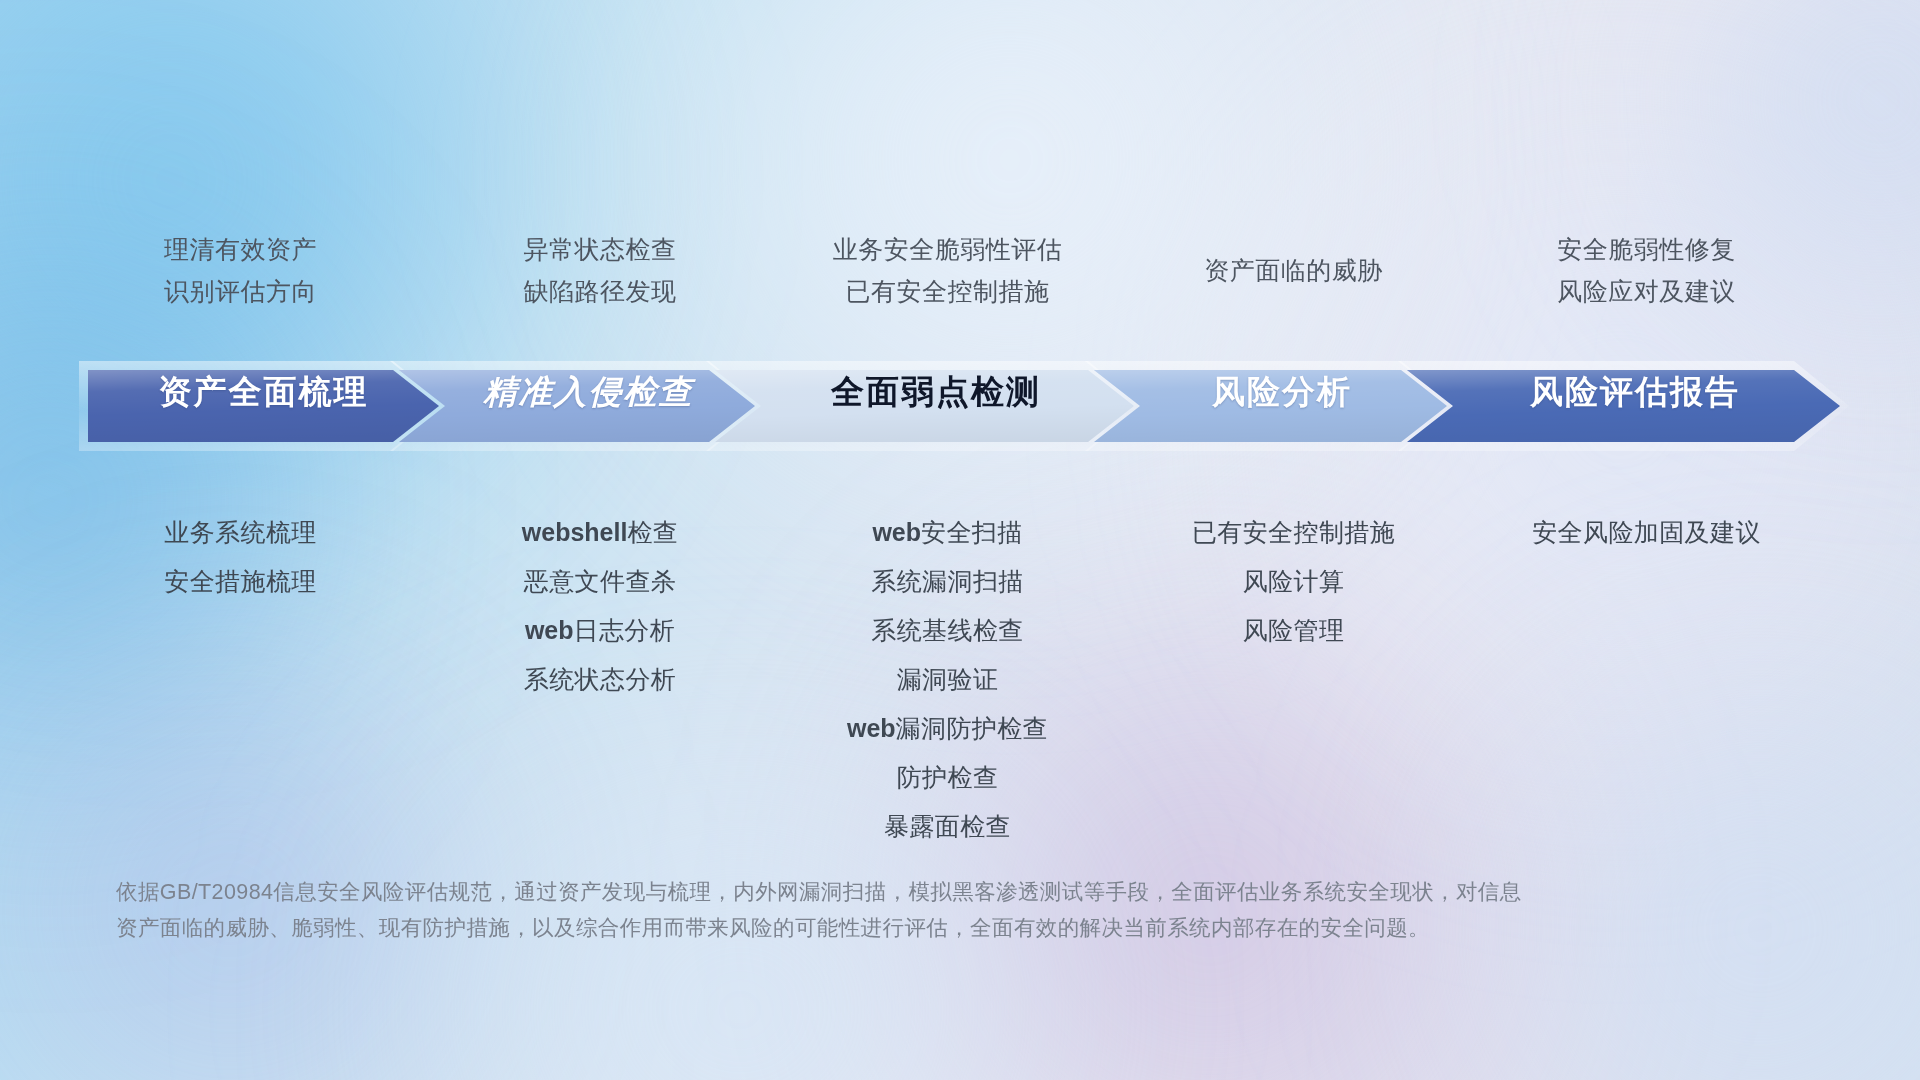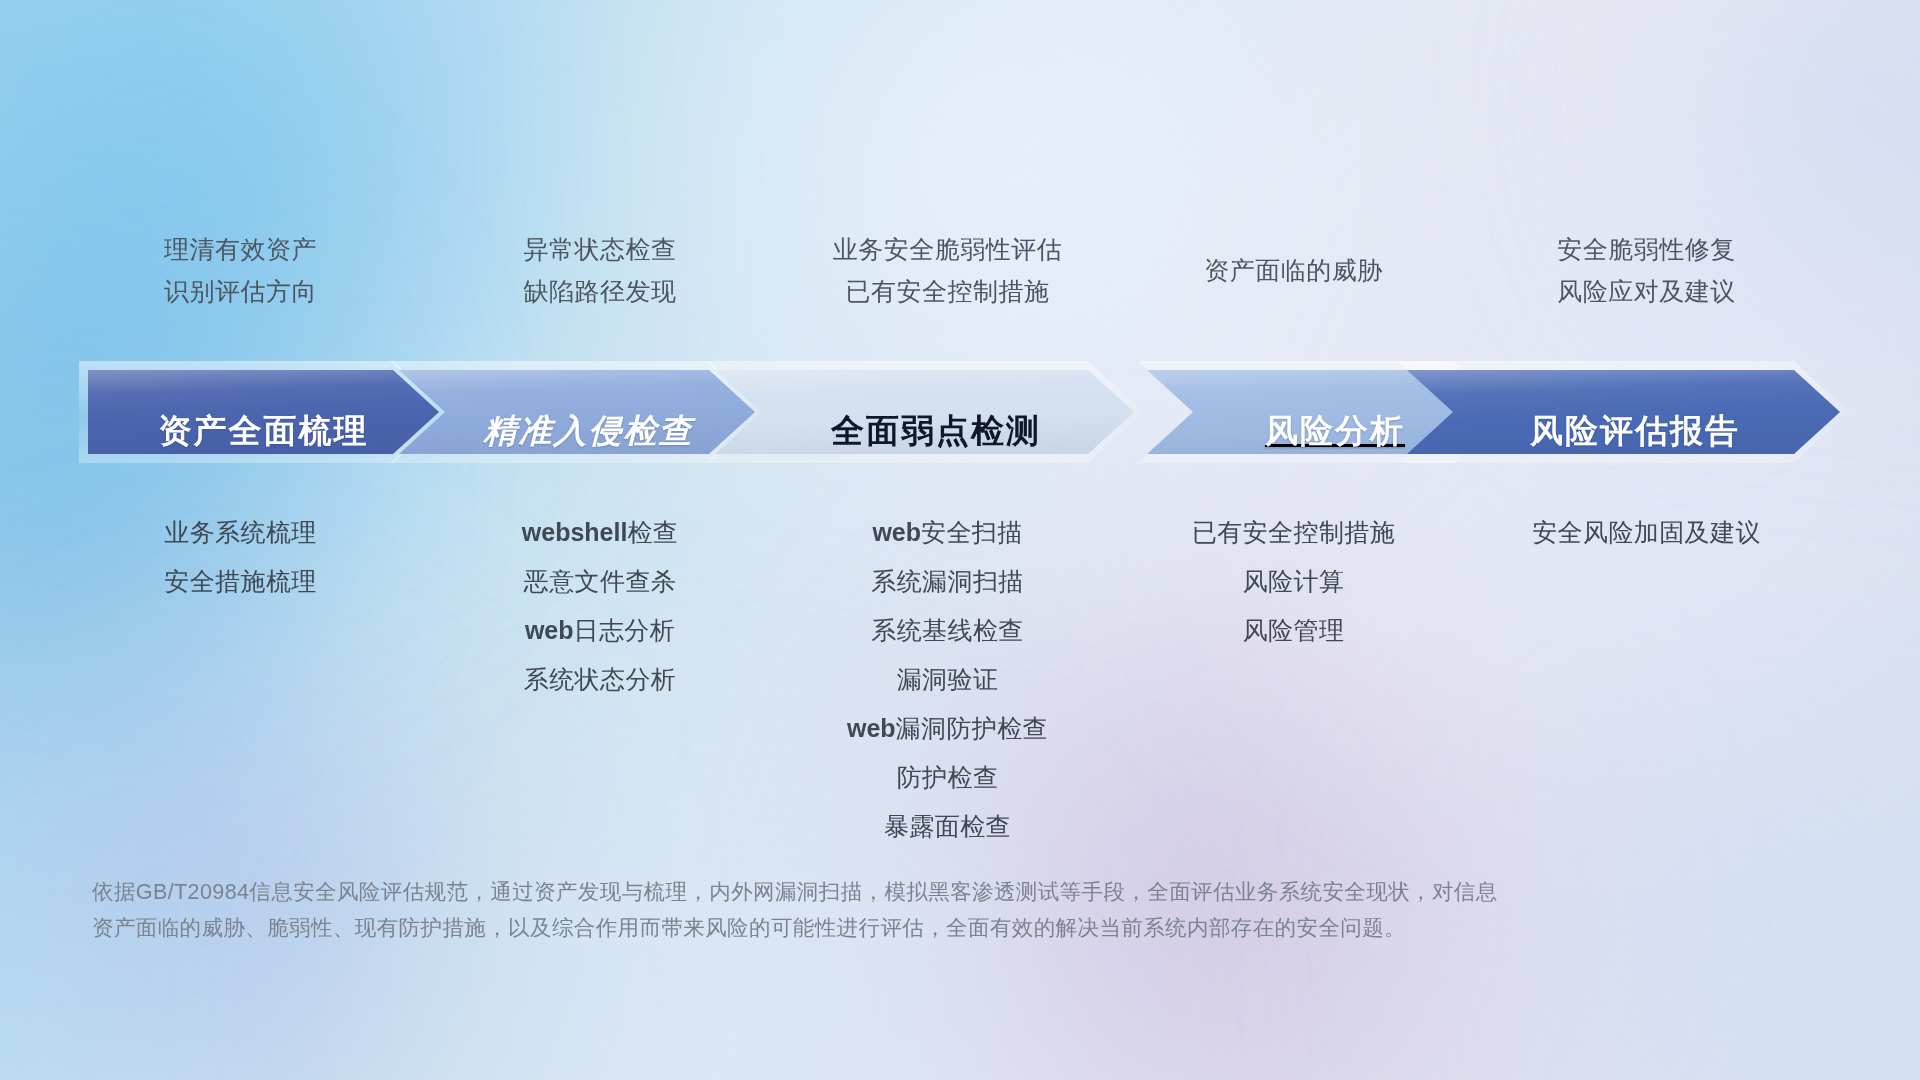--- a/index.html
+++ b/index.html
@@ -43,22 +43,22 @@
   .top-row{position:absolute;left:0;top:228px;width:1920px;height:110px;padding-left:34px;}
   .top-col{position:absolute;text-align:center;}
   .top-col div{
     color:#4d5560;font-size:25px;line-height:42px;letter-spacing:.5px;
     white-space:nowrap;
   }
 
   
   .band{position:absolute;left:0;top:370px;width:1920px;height:96px;}
   .chev{
-    position:absolute;top:0;height:84px;
-    display:flex;align-items:flex-end;justify-content:center;
+    position:absolute;top:0;height:72px;
+    display:flex;align-items:flex-start;justify-content:center;
   }
   .chev .cap{
     position:relative;z-index:3;
     font-size:33px;font-weight:bold;letter-spacing:2px;white-space:nowrap;
   }
   .shape{position:absolute;inset:0;}
 
   
   .halo{position:absolute;top:-9px;bottom:-9px;left:-9px;right:-9px;
         opacity:.55;}
@@ -67,21 +67,21 @@
   .bot-row{position:absolute;left:0;top:508px;width:1920px;}
   .bot-col{position:absolute;text-align:center;}
   .bot-col div{
     color:#3f4853;font-size:25px;line-height:49px;letter-spacing:.4px;
     white-space:nowrap;
   }
   .bot-col div b{font-weight:bold;letter-spacing:0;}
 
   
   .footer{
-    position:absolute;left:92px;top:874px;width:1640px;
+    position:absolute;left:116px;top:874px;width:1640px;
     color:#7c838f;font-size:21.5px;line-height:36px;letter-spacing:.4px;
   }
   .footer p{margin:0;}
 </style>
 </head>
 <body>
 
 <div id="stage">
 
   <div class="bg">
@@ -128,21 +128,21 @@
       <div class="chev" style="left: 399px; width: 356px;">
         <div class="halo" style="background: linear-gradient(rgba(255, 255, 255, 0.85), rgba(255, 255, 255, 0.15) 55%, rgba(255, 255, 255, 0.55)); clip-path: polygon(0px 0px, calc(100% - 55px) 0px, 100% 50%, calc(100% - 55px) 100%, 0px 100%, 55px 50%);"></div>
         <div class="shape" style="background: linear-gradient(178deg, rgba(255, 255, 255, 0.3) 0%, rgba(255, 255, 255, 0.06) 26%, rgba(255, 255, 255, 0) 55%, rgba(0, 0, 0, 0.05) 100%), rgb(143, 171, 220); clip-path: polygon(0px 0px, calc(100% - 46px) 0px, 100% 50%, calc(100% - 46px) 100%, 0px 100%, 46px 50%);"></div>
         <div class="cap" style="color: rgb(255, 255, 255); margin-left: 23px; text-shadow: rgba(40, 60, 110, 0.3) 0px 1px 2px; font-style: italic;">精准入侵检查</div>
       </div>
       <div class="chev" style="left: 715px; width: 419px;">
         <div class="halo" style="background: linear-gradient(rgba(255, 255, 255, 0.85), rgba(255, 255, 255, 0.15) 55%, rgba(255, 255, 255, 0.55)); clip-path: polygon(0px 0px, calc(100% - 55px) 0px, 100% 50%, calc(100% - 55px) 100%, 0px 100%, 55px 50%);"></div>
         <div class="shape" style="background: linear-gradient(178deg, rgba(255, 255, 255, 0.3) 0%, rgba(255, 255, 255, 0.06) 26%, rgba(255, 255, 255, 0) 55%, rgba(0, 0, 0, 0.05) 100%), rgb(211, 224, 240); clip-path: polygon(0px 0px, calc(100% - 46px) 0px, 100% 50%, calc(100% - 46px) 100%, 0px 100%, 46px 50%);"></div>
         <div class="cap" style="color: #0f172a; margin-left: 23px;">全面弱点检测</div>
       </div>
-      <div class="chev" style="left: 1147px; width: 353px; text-decoration: underline;">
+      <div class="chev" style="left: 1094px; width: 353px;">
         <div class="halo" style="background: linear-gradient(rgba(255, 255, 255, 0.85), rgba(255, 255, 255, 0.15) 55%, rgba(255, 255, 255, 0.55)); clip-path: polygon(0px 0px, calc(100% - 55px) 0px, 100% 50%, calc(100% - 55px) 100%, 0px 100%, 55px 50%);"></div>
         <div class="shape" style="background: linear-gradient(178deg, rgba(255, 255, 255, 0.3) 0%, rgba(255, 255, 255, 0.06) 26%, rgba(255, 255, 255, 0) 55%, rgba(0, 0, 0, 0.05) 100%), rgb(159, 187, 228); clip-path: polygon(0px 0px, calc(100% - 46px) 0px, 100% 50%, calc(100% - 46px) 100%, 0px 100%, 46px 50%);"></div>
         <div class="cap" style="color: rgb(255, 255, 255); margin-left: 23px; text-shadow: rgba(40, 60, 110, 0.3) 0px 1px 2px;">风险分析</div>
       </div>
       <div class="chev" style="left: 1407px; width: 433px;">
         <div class="halo" style="background: linear-gradient(rgba(255, 255, 255, 0.85), rgba(255, 255, 255, 0.15) 55%, rgba(255, 255, 255, 0.55)); clip-path: polygon(0px 0px, calc(100% - 55px) 0px, 100% 50%, calc(100% - 55px) 100%, 0px 100%, 55px 50%);"></div>
         <div class="shape" style="background: linear-gradient(178deg, rgba(255, 255, 255, 0.3) 0%, rgba(255, 255, 255, 0.06) 26%, rgba(255, 255, 255, 0) 55%, rgba(0, 0, 0, 0.05) 100%), rgb(74, 106, 181); clip-path: polygon(0px 0px, calc(100% - 46px) 0px, 100% 50%, calc(100% - 46px) 100%, 0px 100%, 46px 50%);"></div>
         <div class="cap" style="color: rgb(255, 255, 255); margin-left: 23px; text-shadow: rgba(40, 60, 110, 0.3) 0px 1px 2px;">风险评估报告</div>
       </div>
     </div>

